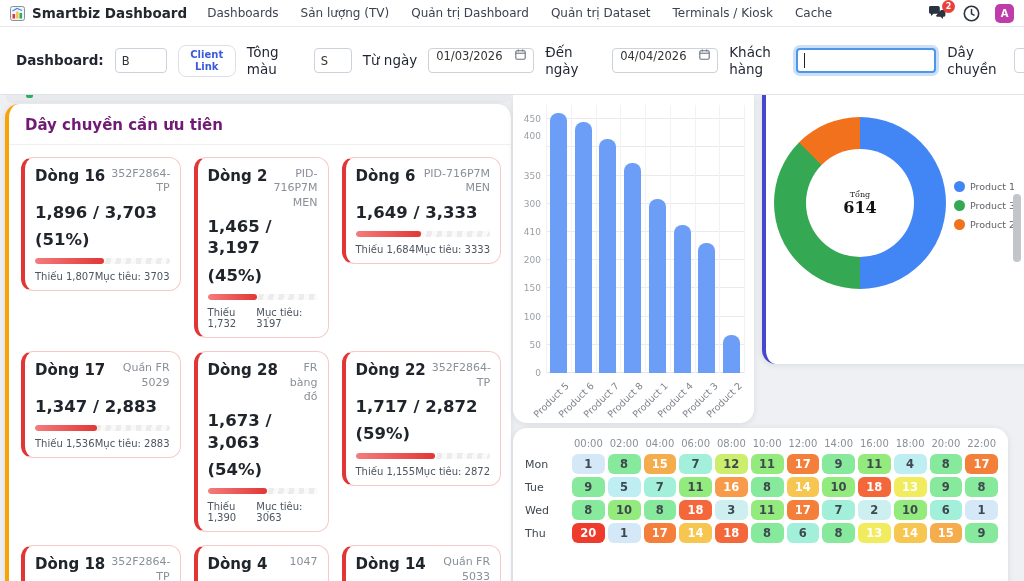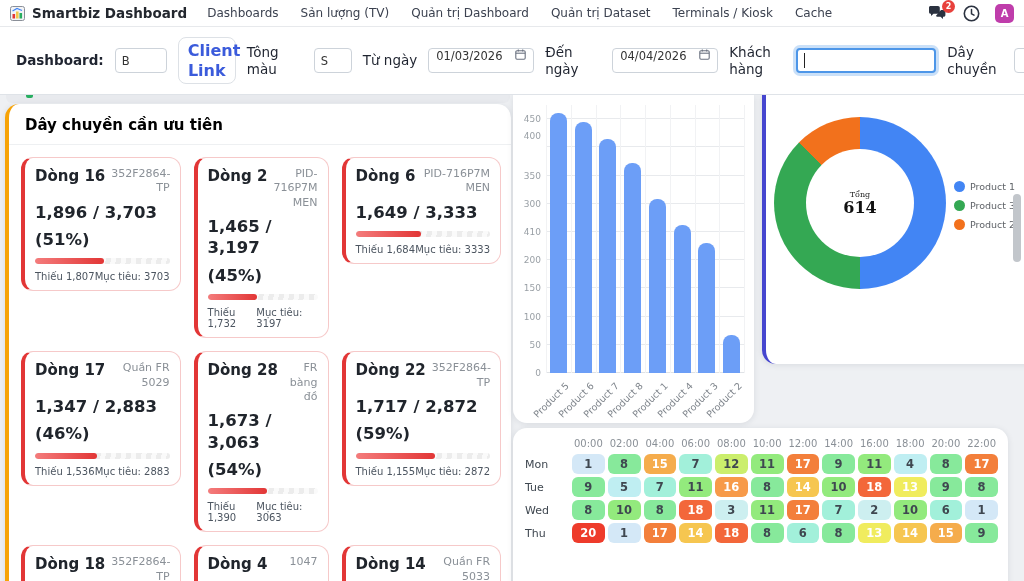--- a/index.html
+++ b/index.html
@@ -21,35 +21,35 @@
 
   
   .toolbar { position:absolute; top:27px; left:0; right:0; height:68px; background:#fff;
              border-bottom:1px solid #dfe3e8; display:flex; align-items:center; padding:0 16px; gap:11px; overflow:hidden; z-index:8; }
   .tlabel { font-size:13.5px; color:#1f2430; line-height:1.2; flex:0 0 auto; }
   .tlabel.bold { font-weight:600; }
   .tlabel.wrap { max-width:56px; }
   .tinput { height:25px; border:1px solid #cdd3da; border-radius:4px; font-size:11.5px; padding:0 6px;
             color:#333; background:#fff; outline:none; font-family:inherit; flex:0 0 auto; }
   .btn-client { flex:0 0 auto; border:1px solid #dde1e6; border-radius:8px; color:#3b5bdb; background:#fff;
-                font-size:16px; font-weight:600; line-height:1.2; text-align:center; padding:3px 9px; cursor:pointer; font-family:inherit; }
+                font-size:10px; font-weight:600; line-height:1.2; text-align:center; padding:3px 9px; cursor:pointer; font-family:inherit; }
   .dinput { height:25px; border:1px solid #cdd3da; border-radius:4px; display:flex; align-items:flex-start;
             gap:6px; padding:0 7px; font-size:11.5px; color:#333; background:#fff; flex:0 0 auto; }
   .focus-wrap { position:relative; flex:0 0 auto; }
   .tinput.focused { border:2px solid #4d96e8; box-shadow:0 0 0 3px rgba(95,160,235,.33); }
   .caret { position:absolute; left:8px; top:5px; width:1px; height:15px; background:#222; }
 
   
   .panel { position:absolute; background:#fff; box-shadow:0 1px 6px rgba(30,40,60,.10); }
   .sliver { position:absolute; left:6px; top:95px; width:504px; height:8px; background:#e8eaee; border-radius:0 0 6px 6px; }
   .sliver-dot { position:absolute; left:26px; top:93px; width:7px; height:5px; background:#27ae60; border-radius:2px; }
 
   
   .left-panel { left:5px; top:104px; width:506px; height:490px; border-radius:14px; border-left:4px solid #f7a306; overflow:hidden; }
-  .panel-title { font-size:15px; font-weight:700; color:#000000; padding:12px 16px 10px; border-bottom:1px solid #eef0f2; }
+  .panel-title { font-size:15px; font-weight:700; color:#701a75; padding:12px 16px 10px; border-bottom:1px solid #eef0f2; }
   .cards { padding:12px; display:grid; grid-template-columns:repeat(3,1fr); gap:13px; align-items:start; }
   .card { border:1px solid #f6c9c9; border-left:4px solid #e23636; border-radius:12px; padding:9px 10px 8px; background:#fff; }
   .card-head { display:flex; justify-content:space-between; gap:6px; }
   .card-line { font-weight:700; font-size:15px; color:#20252c; white-space:nowrap; }
   .card-code { font-size:11px; color:#8a9097; text-align:right; line-height:1.3; max-width:82px; }
   .card-val { font-size:16.5px; font-weight:700; color:#20252c; margin-top:6px; line-height:1.3; }
   .pbar { height:6px; border-radius:3px; margin:8px 0 7px; position:relative; overflow:hidden;
           background:repeating-linear-gradient(100deg,#ececec 0 5px,#fafafa 5px 10px); }
   .pfill { position:absolute; top:0; bottom:0; left:0; border-radius:3px; background:linear-gradient(90deg,#f47c7c,#e23636); }
   .card-foot { display:flex; justify-content:space-between; font-size:10px; color:#4c5560; }
@@ -222,21 +222,20 @@
           <span>Thiếu 1,684</span>
           <span>Mục tiêu: 3333</span>
         </div>
       </div>
       <div class="card">
         <div class="card-head">
           <div class="card-line">Dòng 17</div>
           <div class="card-code">Quần FR 5029</div>
         </div>
         <div class="card-val">1,347 / 2,883</div>
-        <div class="card-val">(46%)</div>
         <div class="pbar">
           <div class="pfill" style="width: 46%;"></div>
         </div>
         <div class="card-foot">
           <span>Thiếu 1,536</span>
           <span>Mục tiêu: 2883</span>
         </div>
       </div>
       <div class="card">
         <div class="card-head">

